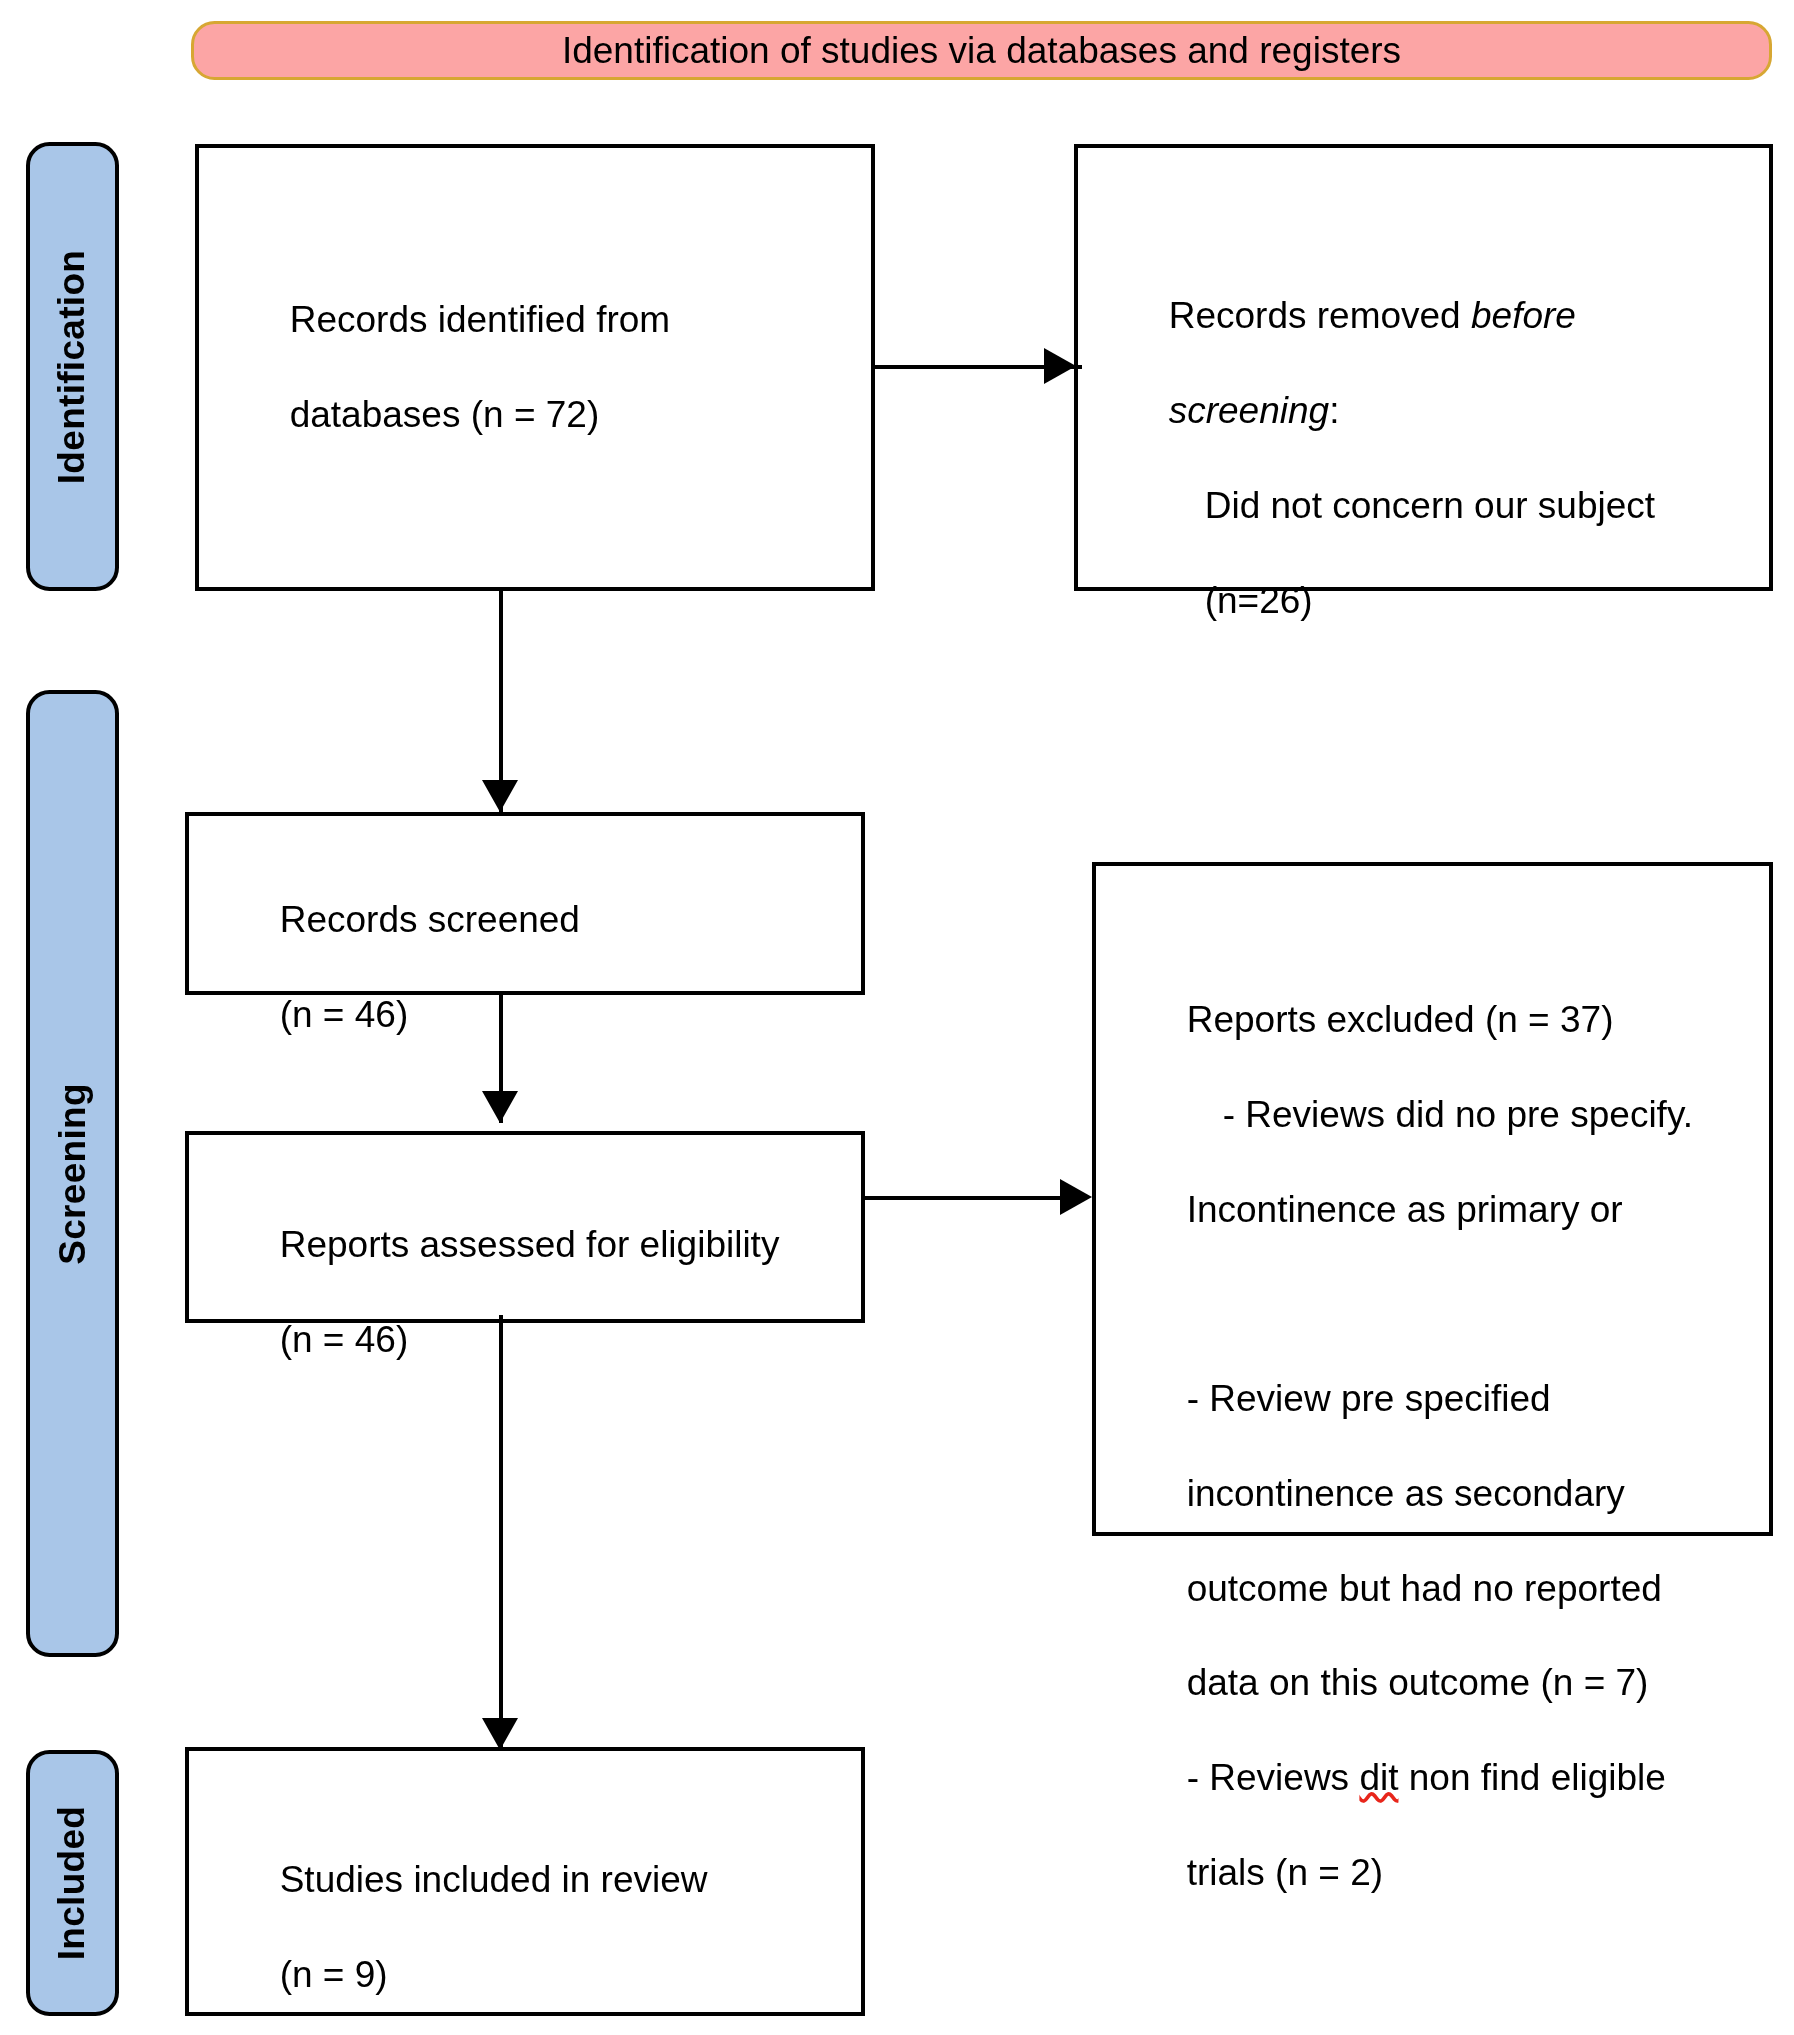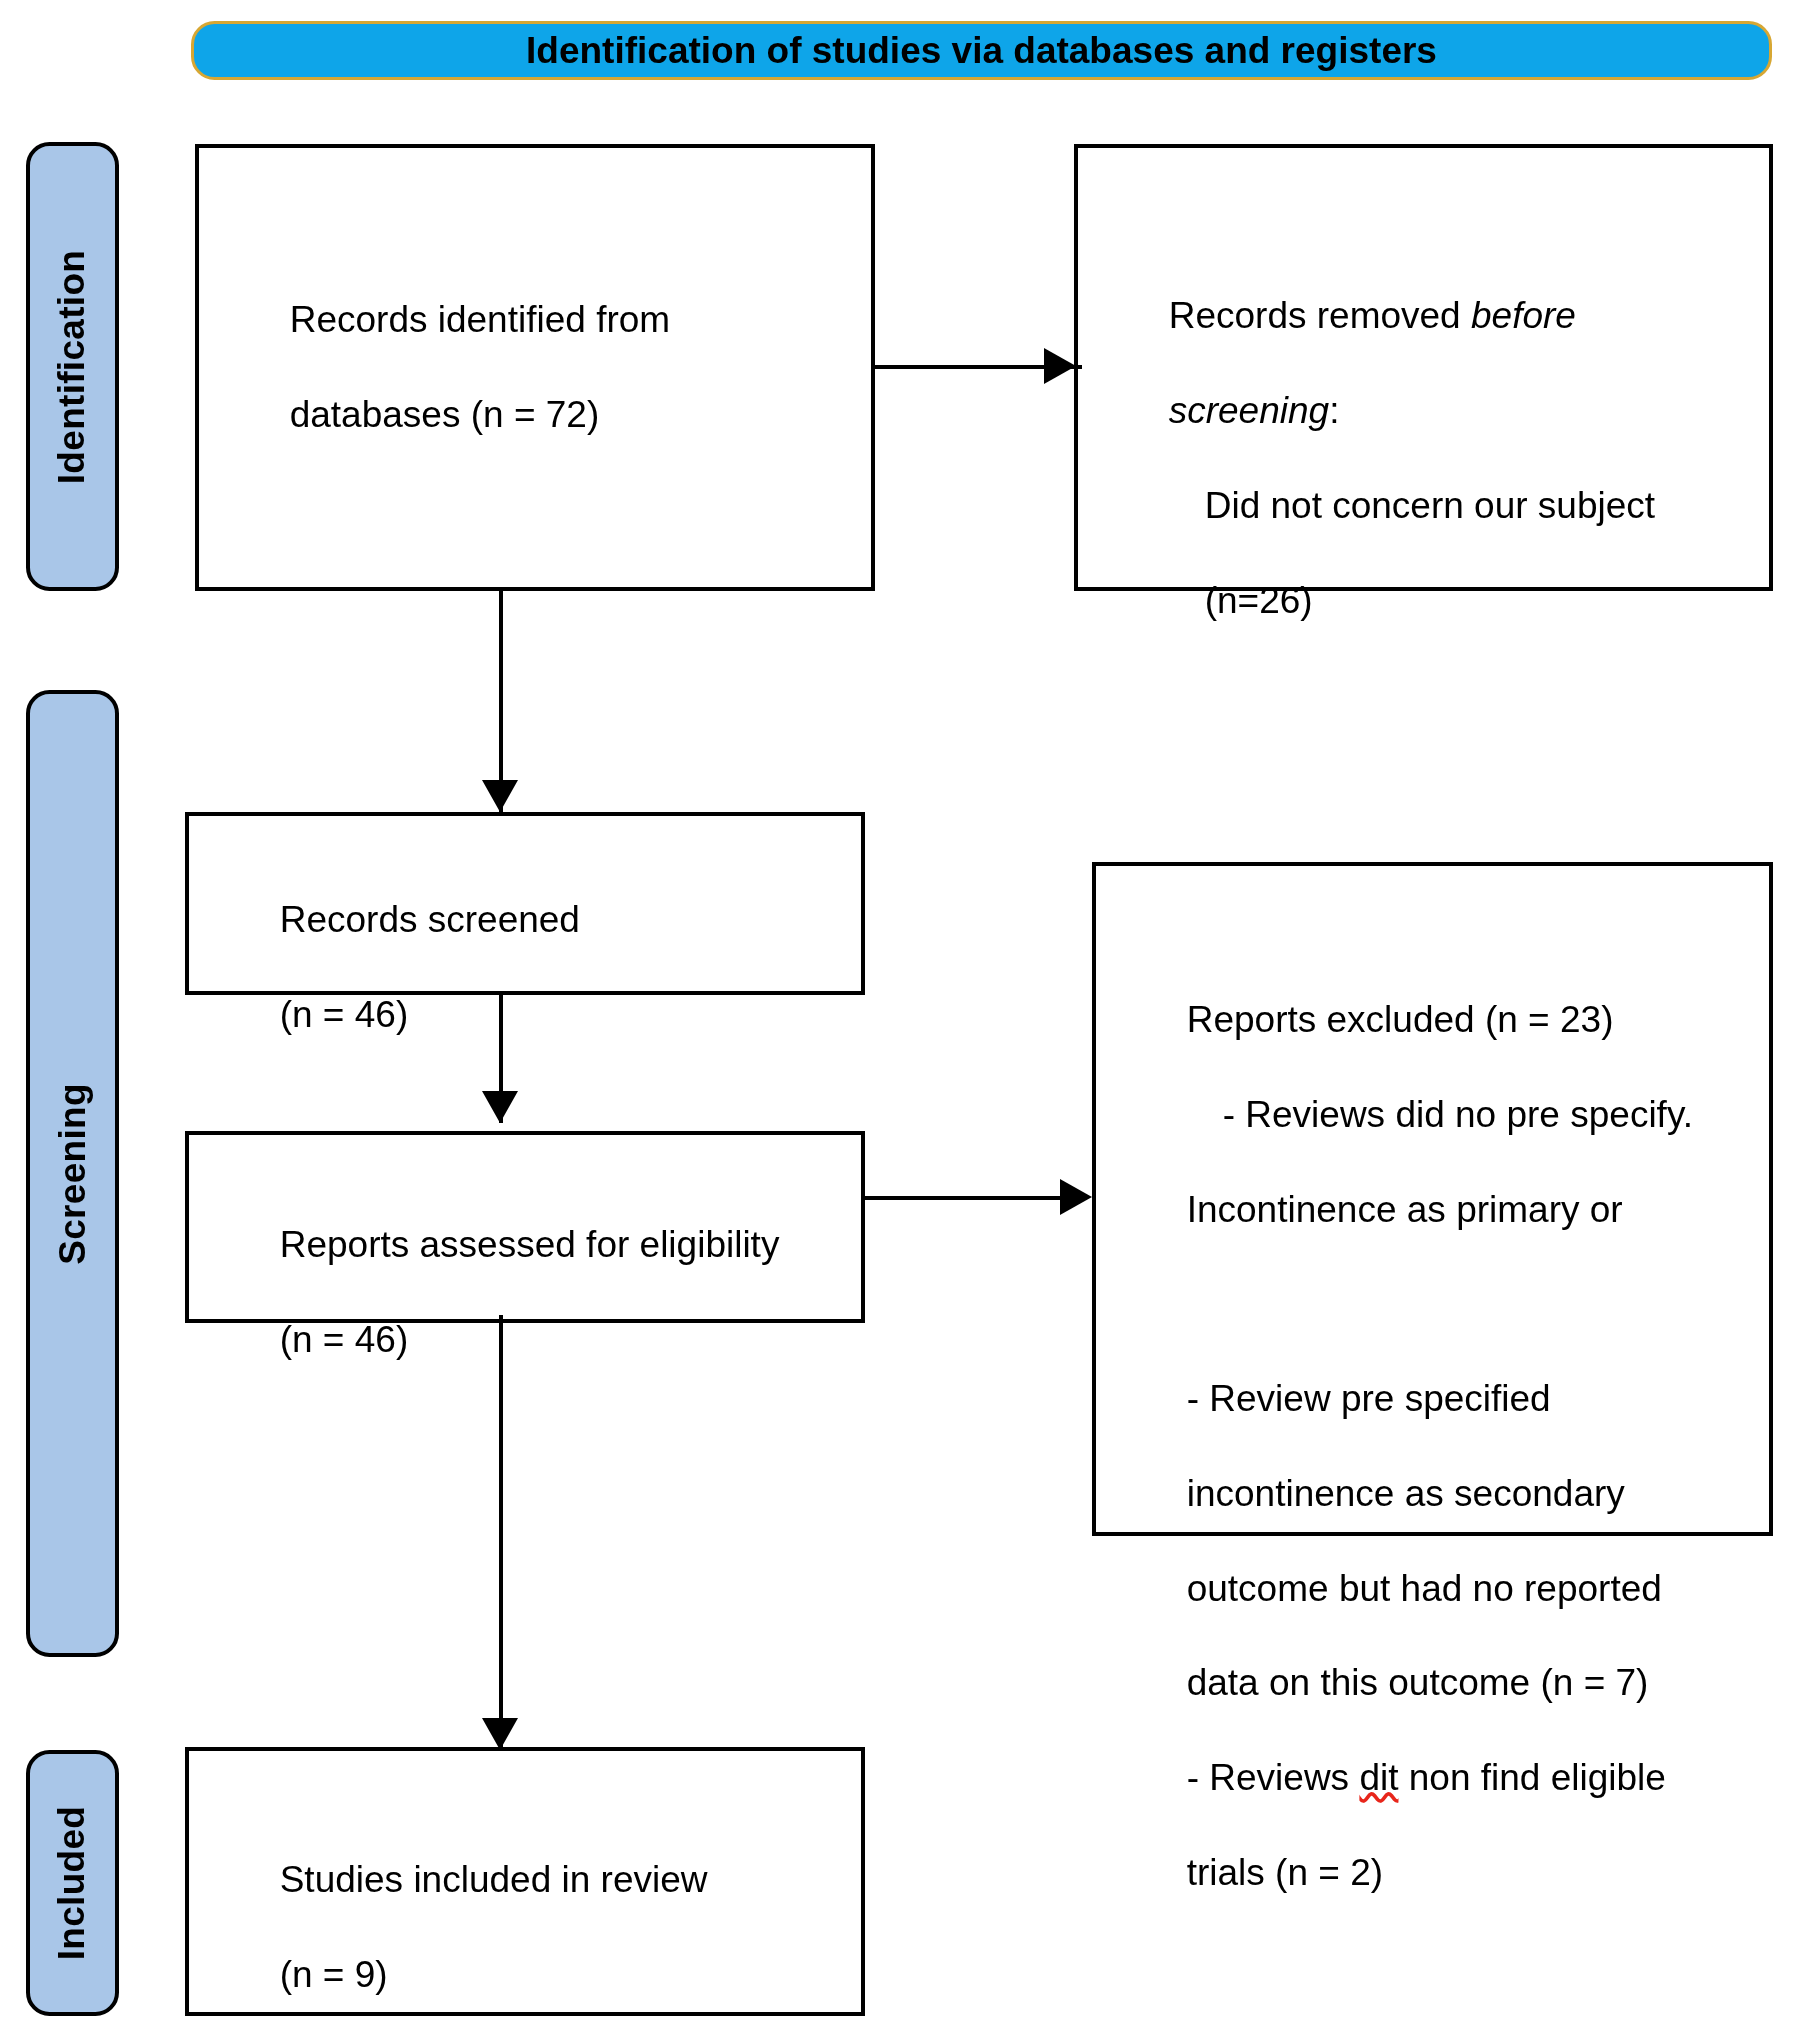--- a/index.html
+++ b/index.html
@@ -15,28 +15,28 @@
     width: 1794px;
     height: 2035px;
     background: #ffffff;
     overflow: hidden;
   }
 
   
   .phase-banner {
     position: absolute;
     box-sizing: border-box;
-    background: #0ea5e9;
+    background: #fca5a5;
     border: 3.5px solid #d7a733;
     border-radius: 23.5px;
     display: flex;
     align-items: center;
     justify-content: center;
     text-align: center;
-    font-weight: bold;
+    font-weight: normal;
     color: #000000;
   }
 
   
   .stage-tab {
     position: absolute;
     box-sizing: border-box;
     background: #a9c6e8;
     border: 4.1px solid #000000;
     border-radius: 23.5px;
@@ -169,21 +169,21 @@
 
   <div class="flow-box align-top" style="left:185px; top:1131px; width:680px; height:192px;">
     <div class="box-text" style="margin-top:39px;">
       <span>Reports assessed for eligibility</span><br>
       <span>(n = 46)</span>
     </div>
   </div>
 
   <div class="flow-box align-top" style="left:1092px; top:862px; width:681px; height:674px;">
     <div class="box-text" style="margin-top:83px;">
-      <span>Reports excluded (n = 23)</span><br>
+      <span>Reports excluded (n = 37)</span><br>
       <span class="indent"></span><span>- Reviews did no pre specify.</span><br>
       <span>Incontinence as primary or</span><br>
       <br>
       <span>- Review pre specified</span><br>
       <span>incontinence as secondary</span><br>
       <span>outcome but had no reported</span><br>
       <span>data on this outcome (n = 7)</span><br>
       <span>- Reviews </span><span class="misspelled">dit</span><span> non find eligible</span><br>
       <span>trials (n = 2)</span>
     </div>

